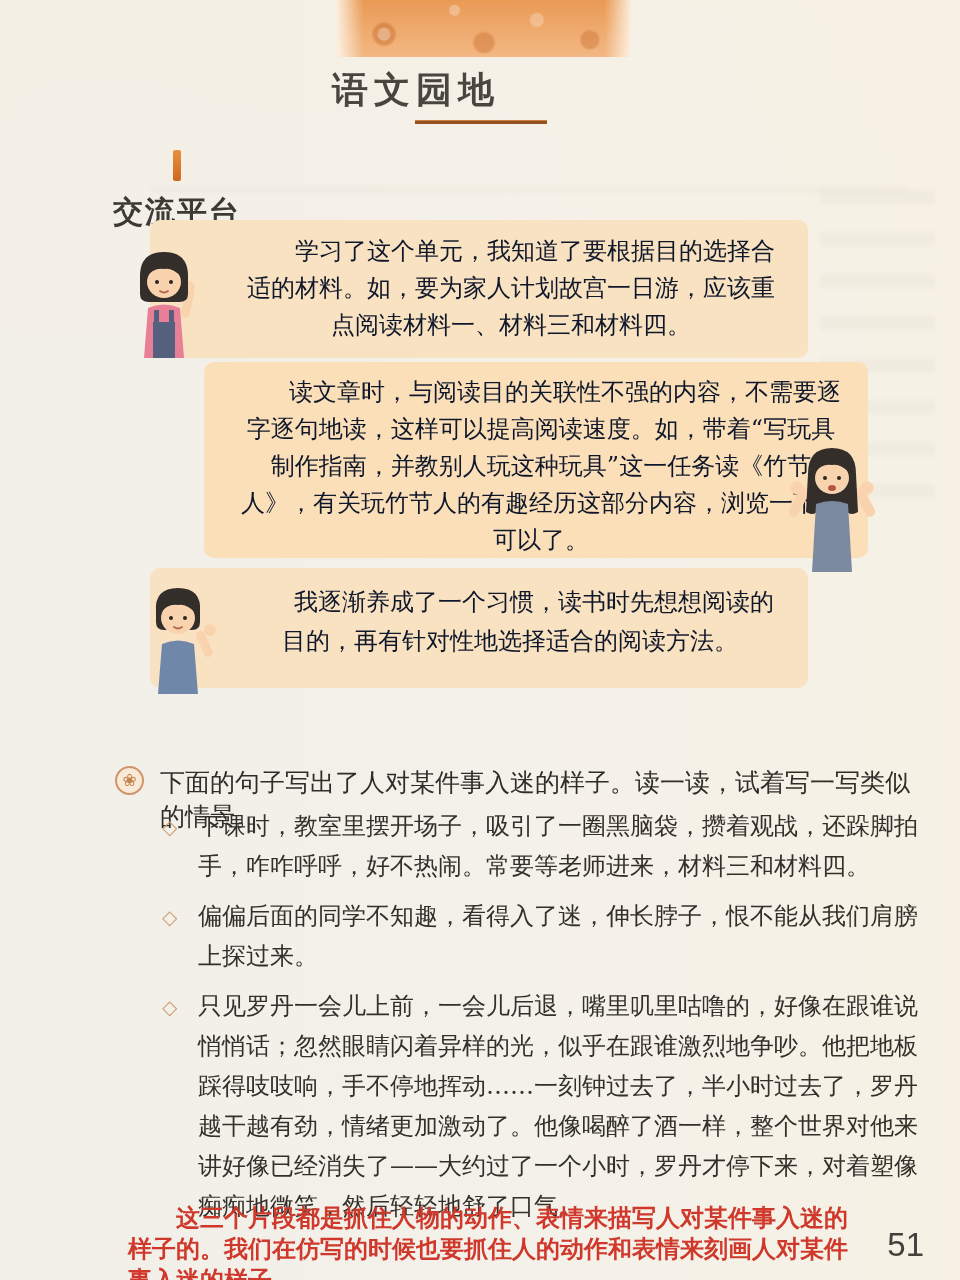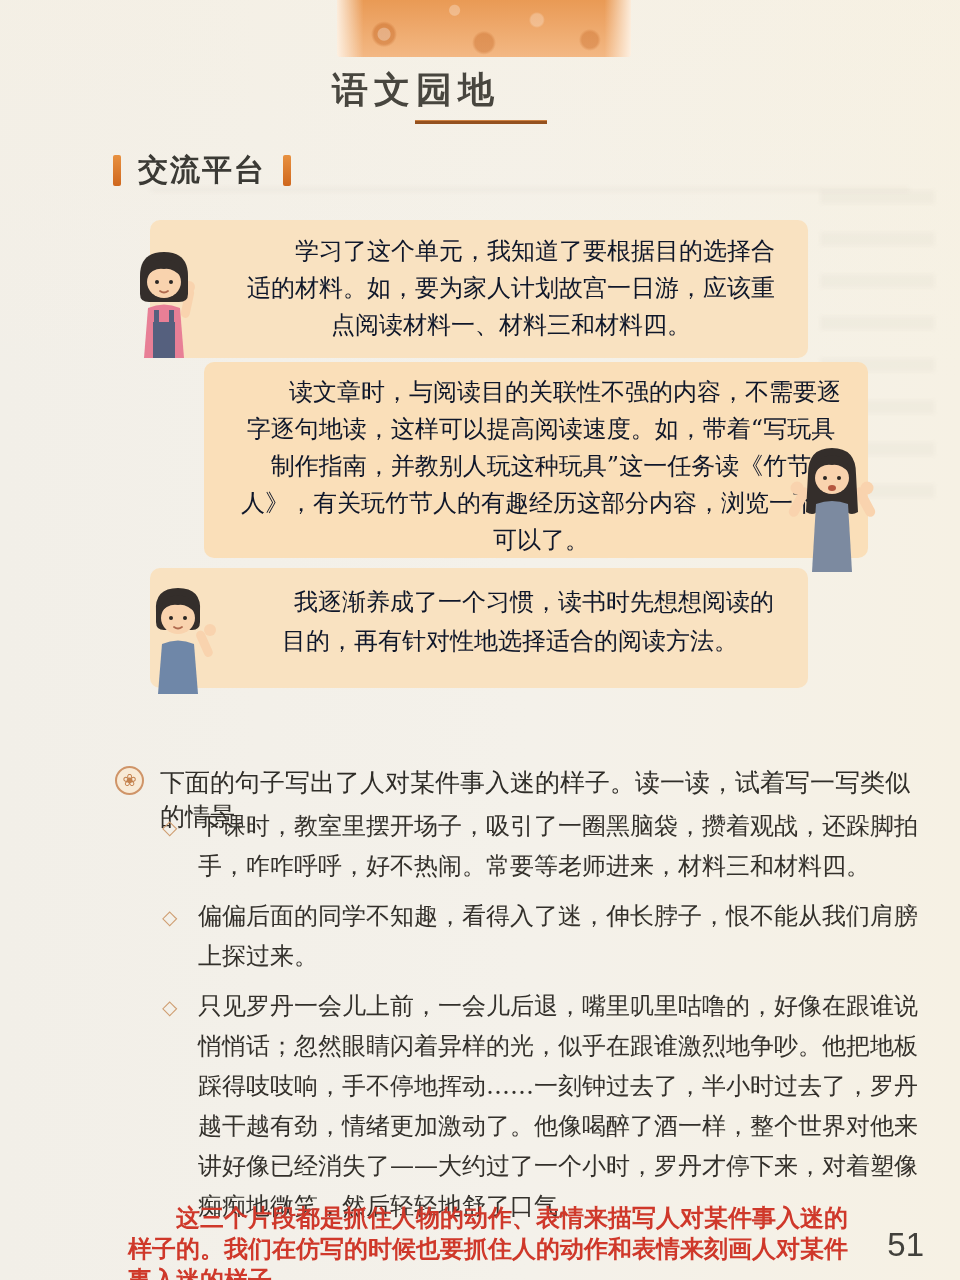--- a/index.html
+++ b/index.html
@@ -30,23 +30,23 @@
   .page-title {
     position:absolute; top:66px; left:0; width:832px; text-align:center;
     font-size:36px; letter-spacing:6px; color:#48463f; font-weight:600;
   }
   .title-underline {
     position:absolute; top:120px; left:415px; width:132px; height:4px;
     background:linear-gradient(180deg,#cd8040 0 1px, #94511f 1px 100%);
   }
   
   .section-header {
-    position:absolute; display:flex; align-items:center; gap:17px;
+    position:absolute; display:flex; align-items:center; gap:11px;
     font-family:"Liberation Sans", sans-serif; font-weight:700;
-    font-size:30px; color:#3b3a35; letter-spacing:2px;
+    font-size:30px; color:#3b3a35; letter-spacing:2px;flex-direction:column;
   }
   .accent-bar {
     width:8px; height:31px; border-radius:2px;
     background:linear-gradient(180deg,#e89140,#cf671d);
   }
   .hdr-exchange { left:113px; top:150px; }
   .hdr-usage   { left:113px; top:708px; }
 
   
   .bubble {

